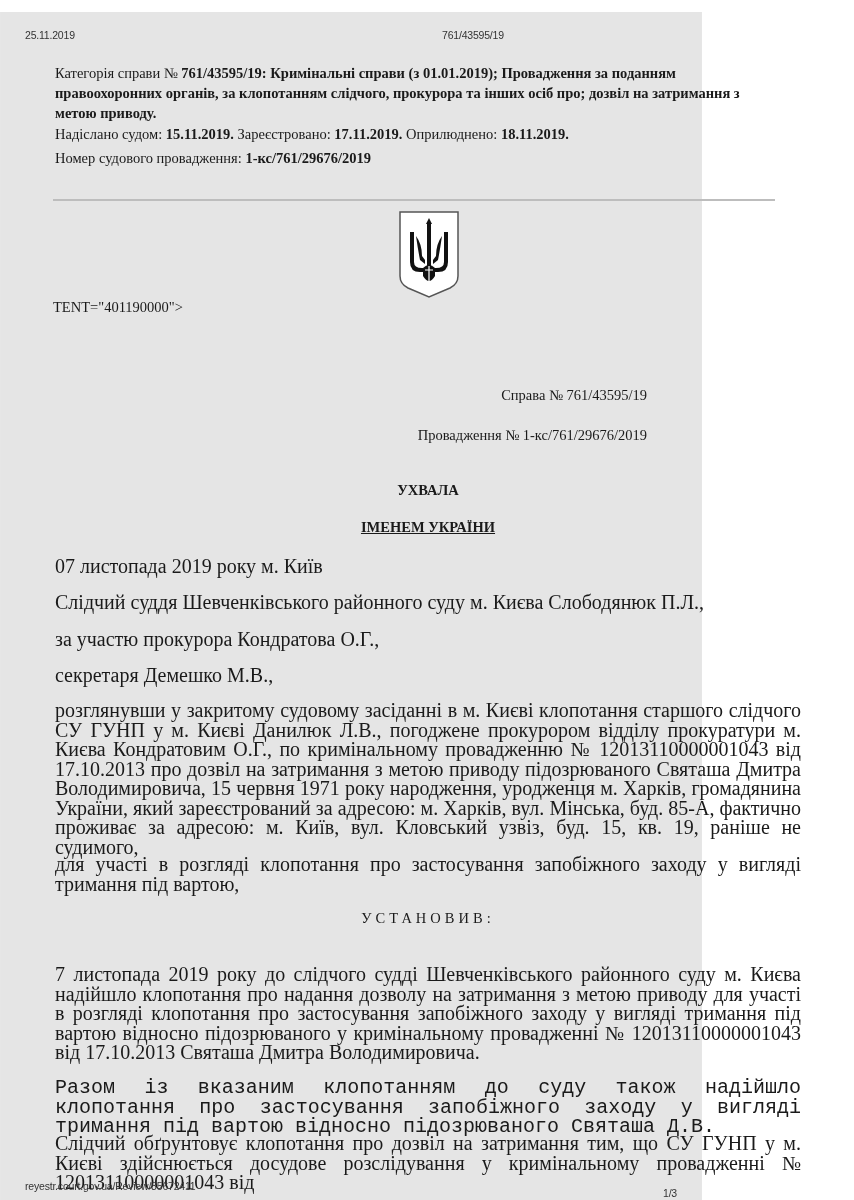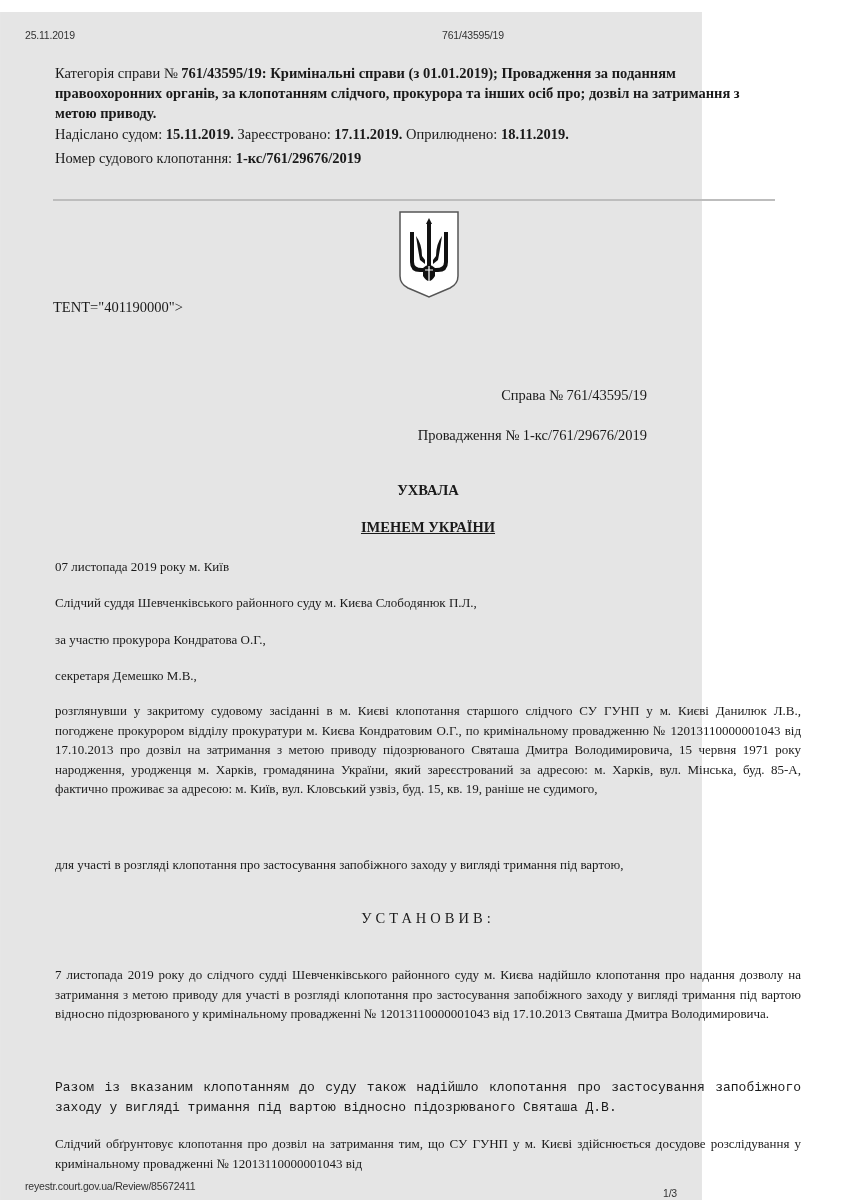--- a/index.html
+++ b/index.html
@@ -26,21 +26,21 @@
 
     .rt { position: absolute; right: 54px; font-family: "Liberation Serif", serif; font-size: 14.5px; white-space: nowrap; }
     .rt.case { top: 375px; }
     .rt.proc { top: 415px; }
 
     .title { position: absolute; left: 0; width: 854px; text-align: center; font-family: "Liberation Serif", serif; font-size: 14.5px; font-weight: bold; }
     .title.t1 { top: 470px; }
     .title.t2 { top: 507px; }
     .title.t2 span { text-decoration: underline; }
 
-    .p { position: absolute; left: 54px; width: 746px; font-family: "Liberation Serif", serif; font-size: 13px; line-height: 19.5px; text-align: justify; }
+    .p { position: absolute; left: 54px; width: 746px; font-family: "Liberation Serif", serif; font-size: 20px; line-height: 19.5px; text-align: justify; }
     .p.single { white-space: nowrap; }
     .p1 { top: 545px; }
     .p2 { top: 581px; }
     .p3 { top: 618px; }
     .p4 { top: 654px; }
     .p5 { top: 689px; }
     .p6 { top: 843px; }
     .est { position: absolute; left: 0; width: 854px; text-align: center; top: 898px; font-family: "Liberation Serif", serif; font-size: 14.5px; letter-spacing: 4px; }
     .p7 { top: 953px; }
     .p8 { top: 1066px; font-family: Liberation Mono, monospace; }
@@ -51,21 +51,21 @@
 
 <div class="page">
 
   <div class="print-hdr left">25.11.2019</div>
   <div class="print-hdr center">761/43595/19</div>
 
   <div class="meta meta-cat"><span>Категорія справи № </span><b>761/43595/19: Кримінальні справи (з 01.01.2019); Провадження за поданням правоохоронних органів, за клопотанням слідчого, прокурора та інших осіб про; дозвіл на затримання з метою приводу.</b></div>
 
   <div class="meta-line meta-dates"><span>Надіслано судом: </span><b>15.11.2019.</b><span> Зареєстровано: </span><b>17.11.2019.</b><span> Оприлюднено: </span><b>18.11.2019.</b></div>
 
-  <div class="meta-line meta-court"><span>Номер судового клопотання: </span><b>1-кс/761/29676/2019</b></div>
+  <div class="meta-line meta-court"><span>Номер судового провадження: </span><b>1-кс/761/29676/2019</b></div>
 
 
   <div class="sep"></div>
 
   <svg class="coat" viewBox="0 0 62 88">
     <path d="M2 2 H60 V66 Q60 74 52 78 L31 87 L10 78 Q2 74 2 66 Z" fill="#fff" stroke="#555" stroke-width="1.5"></path>
     <g fill="#111">
       <rect x="29" y="12" width="4" height="48"></rect>
       <path d="M31 8 L34 14 L28 14 Z"></path>
       <path d="M12 22 L16 22 L16 52 Q16 58 24 58 L27 58 L27 62 L22 62 Q12 62 12 52 Z"></path>

